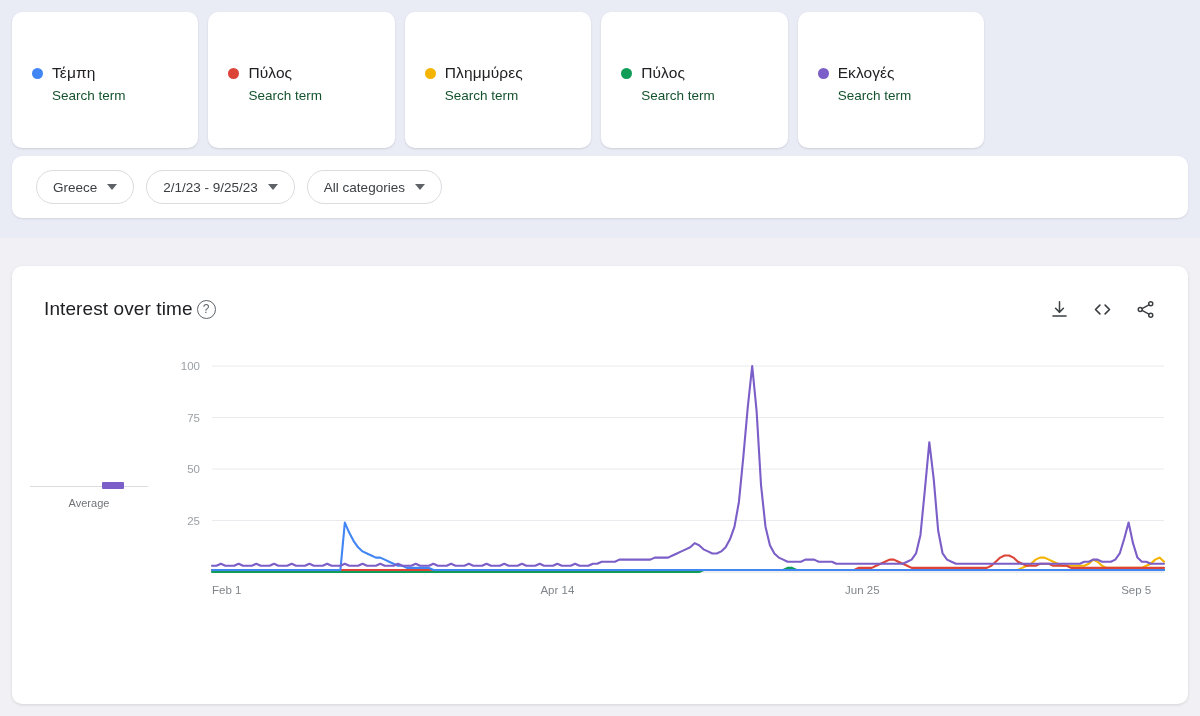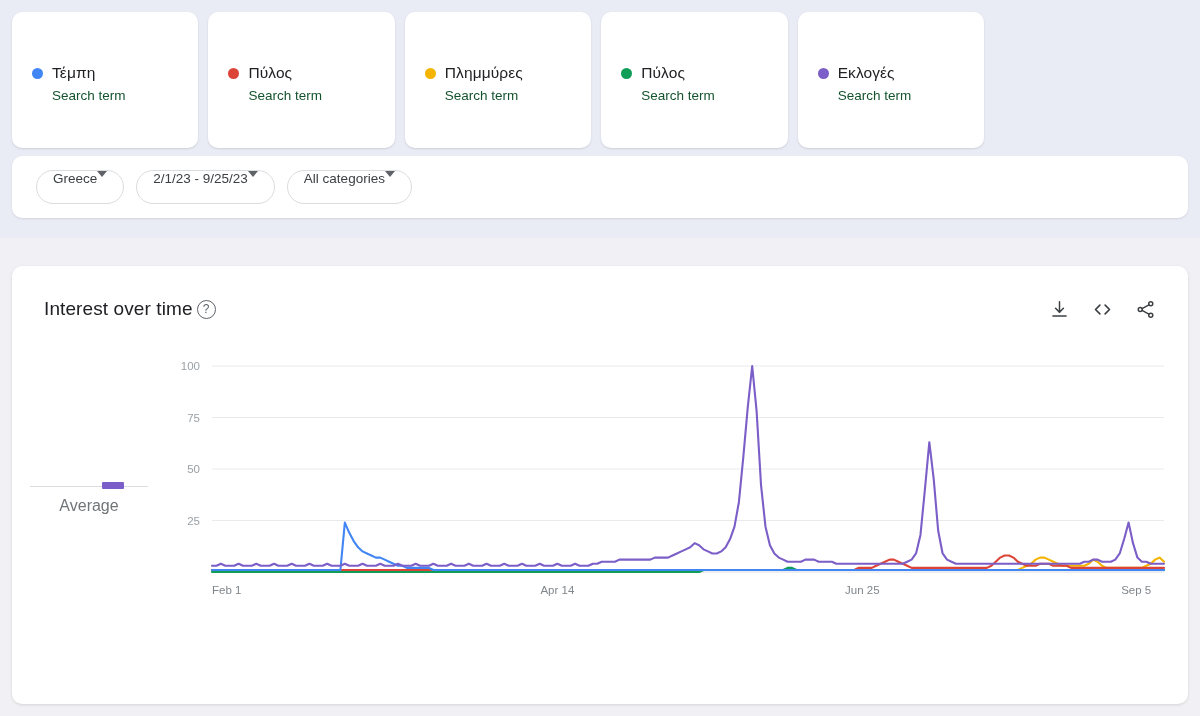--- a/index.html
+++ b/index.html
@@ -46,21 +46,21 @@
   .filter-bar {
     position: absolute; left: 12px; top: 156px;
     width: 1176px; height: 62px;
     background: #ffffff; border-radius: 10px;
     display: flex; align-items: center; gap: 12px;
     padding-left: 24px;
     box-shadow: 0 1px 2px rgba(60,64,67,.12);
   }
   .chip {
     height: 34px; border: 1px solid #dadce0; border-radius: 18px;
-    display: flex; 
+    display: flex; align-items: center; gap: 10px;
     padding: 0 16px; background: #fff; cursor: pointer;
   }
   .chip-label { font-size: 13.5px; color: #3c4043; white-space: nowrap; }
   .caret {
     width: 0; height: 0; border-left: 5px solid transparent;
     border-right: 5px solid transparent; border-top: 6px solid #5f6368;
   }
   
   .chart-panel {
     position: absolute; left: 12px; top: 266px;
@@ -84,21 +84,21 @@
   
   .chart-body { position: absolute; left: 0; top: 92px; width: 1176px; height: 250px; }
   .avg-box { position: absolute; left: 18px; top: 128px; width: 128px; }
   .avg-line { width: 118px; height: 1px; background: #dadce0; position: relative; }
   .avg-mark {
     position: absolute; left: 72px; top: -4px;
     width: 22px; height: 7px; border-radius: 1px;
   }
   .avg-label {
     margin-top: 10px; width: 118px; text-align: center;
-    font-size: 16px; color: #70757a;
+    font-size: 11px; color: #70757a;
   }
   .plot { position: absolute; left: 150px; top: 0; width: 1010px; height: 250px; }
   svg { display: block; }
   .ytick { font-size: 11.5px; fill: #9aa0a6; text-anchor: end; font-family: "Liberation Sans", sans-serif; }
   .xtick { font-size: 11.5px; fill: #80868b; text-anchor: start; font-family: "Liberation Sans", sans-serif; }
   .grid { stroke: #e8eaed; stroke-width: 1; }
   .baseline { stroke: #dadce0; stroke-width: 1; }
   .series { fill: none; stroke-width: 2.1; stroke-linejoin: round; stroke-linecap: round; }
 </style>
 </head>

